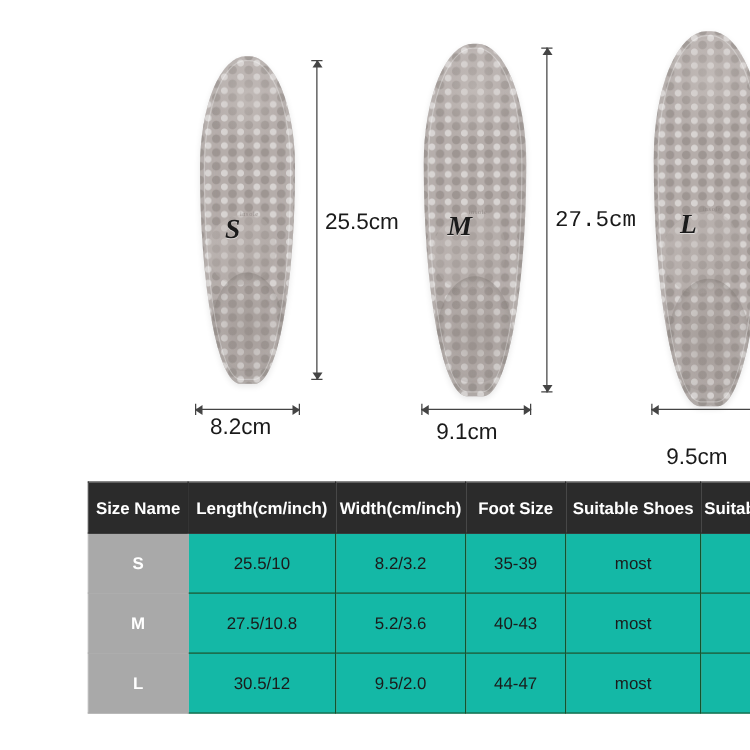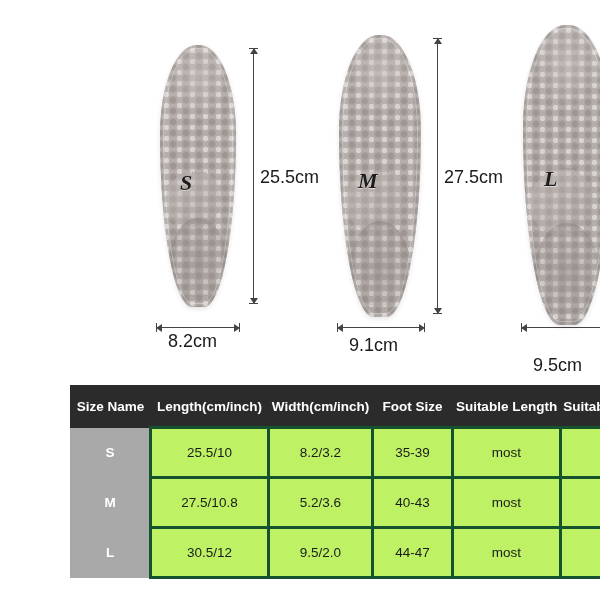--- a/index.html
+++ b/index.html
@@ -192,24 +192,24 @@
     font-weight: bold;
     height: 38px;
     font-size: 13.5px;
     text-align: center;
     border: 1px solid #2b2b2b;
     white-space: nowrap;
   }
   table.size-table tbody td {
     height: 45px;
     text-align: center;
-    border: 3px solid #14532d;
+    border: 1px solid #14532d;
     color: #1b1b1b;
     font-size: 13.5px;
-    background: #bef264;
+    background: #14b8a6;
   }
   table.size-table tbody td.sizecell {
     background: #a9a9a9;
     color: #ffffff;
     font-weight: bold;
     border: 1px solid #a9a9a9;
   }
 
   .col-size { width: 80px; }
   .col-len  { width: 118px; }
@@ -257,21 +257,21 @@
         <div class="heelcup"></div>
         <div class="rim"></div>
       </div>
       <div class="brandmark" style="left:50px; top:168px;">insole</div>
       <div class="size-letter" style="left:33px; top:168px; font-size:22px;">M</div>
 
       <div class="dim-v" style="left:112px; top:38px; height:276px;">
         <span class="cap-up"></span>
         <span class="cap-dn"></span>
       </div>
-      <div class="dim-label" style="left:119px; top:167px;">27.5cm</div>
+      <div class="dim-label" style="left:119px; top:167px;font-family:Liberation Mono, monospace;">27.5cm</div>
 
       <div class="dim-h" style="left:12px; top:327px; width:88px;">
         <span class="cap-l"></span>
         <span class="cap-r"></span>
       </div>
       <div class="dim-label" style="left:24px; top:335px;">9.1cm</div>
     </div>
 
     <div class="insole-group" style="left:515px; width:120px;">
       <div class="insole" style="left:8px; top:25px; width:88px; height:300px;">
@@ -302,21 +302,21 @@
         <col class="col-foot">
           <col class="col-shoes">
           <col class="col-extra">
       </colgroup>
       <thead>
         <tr>
           <th>Size Name</th>
           <th>Length(cm/inch)</th>
           <th>Width(cm/inch)</th>
           <th>Foot Size</th>
-          <th>Suitable Length</th>
+          <th>Suitable Shoes</th>
           <th>Suitable Season</th>
         </tr>
       </thead>
       <tbody>
         <tr>
           <td class="sizecell">S</td>
           <td>25.5/10</td>
           <td>8.2/3.2</td>
           <td>35-39</td>
           <td>most</td>

